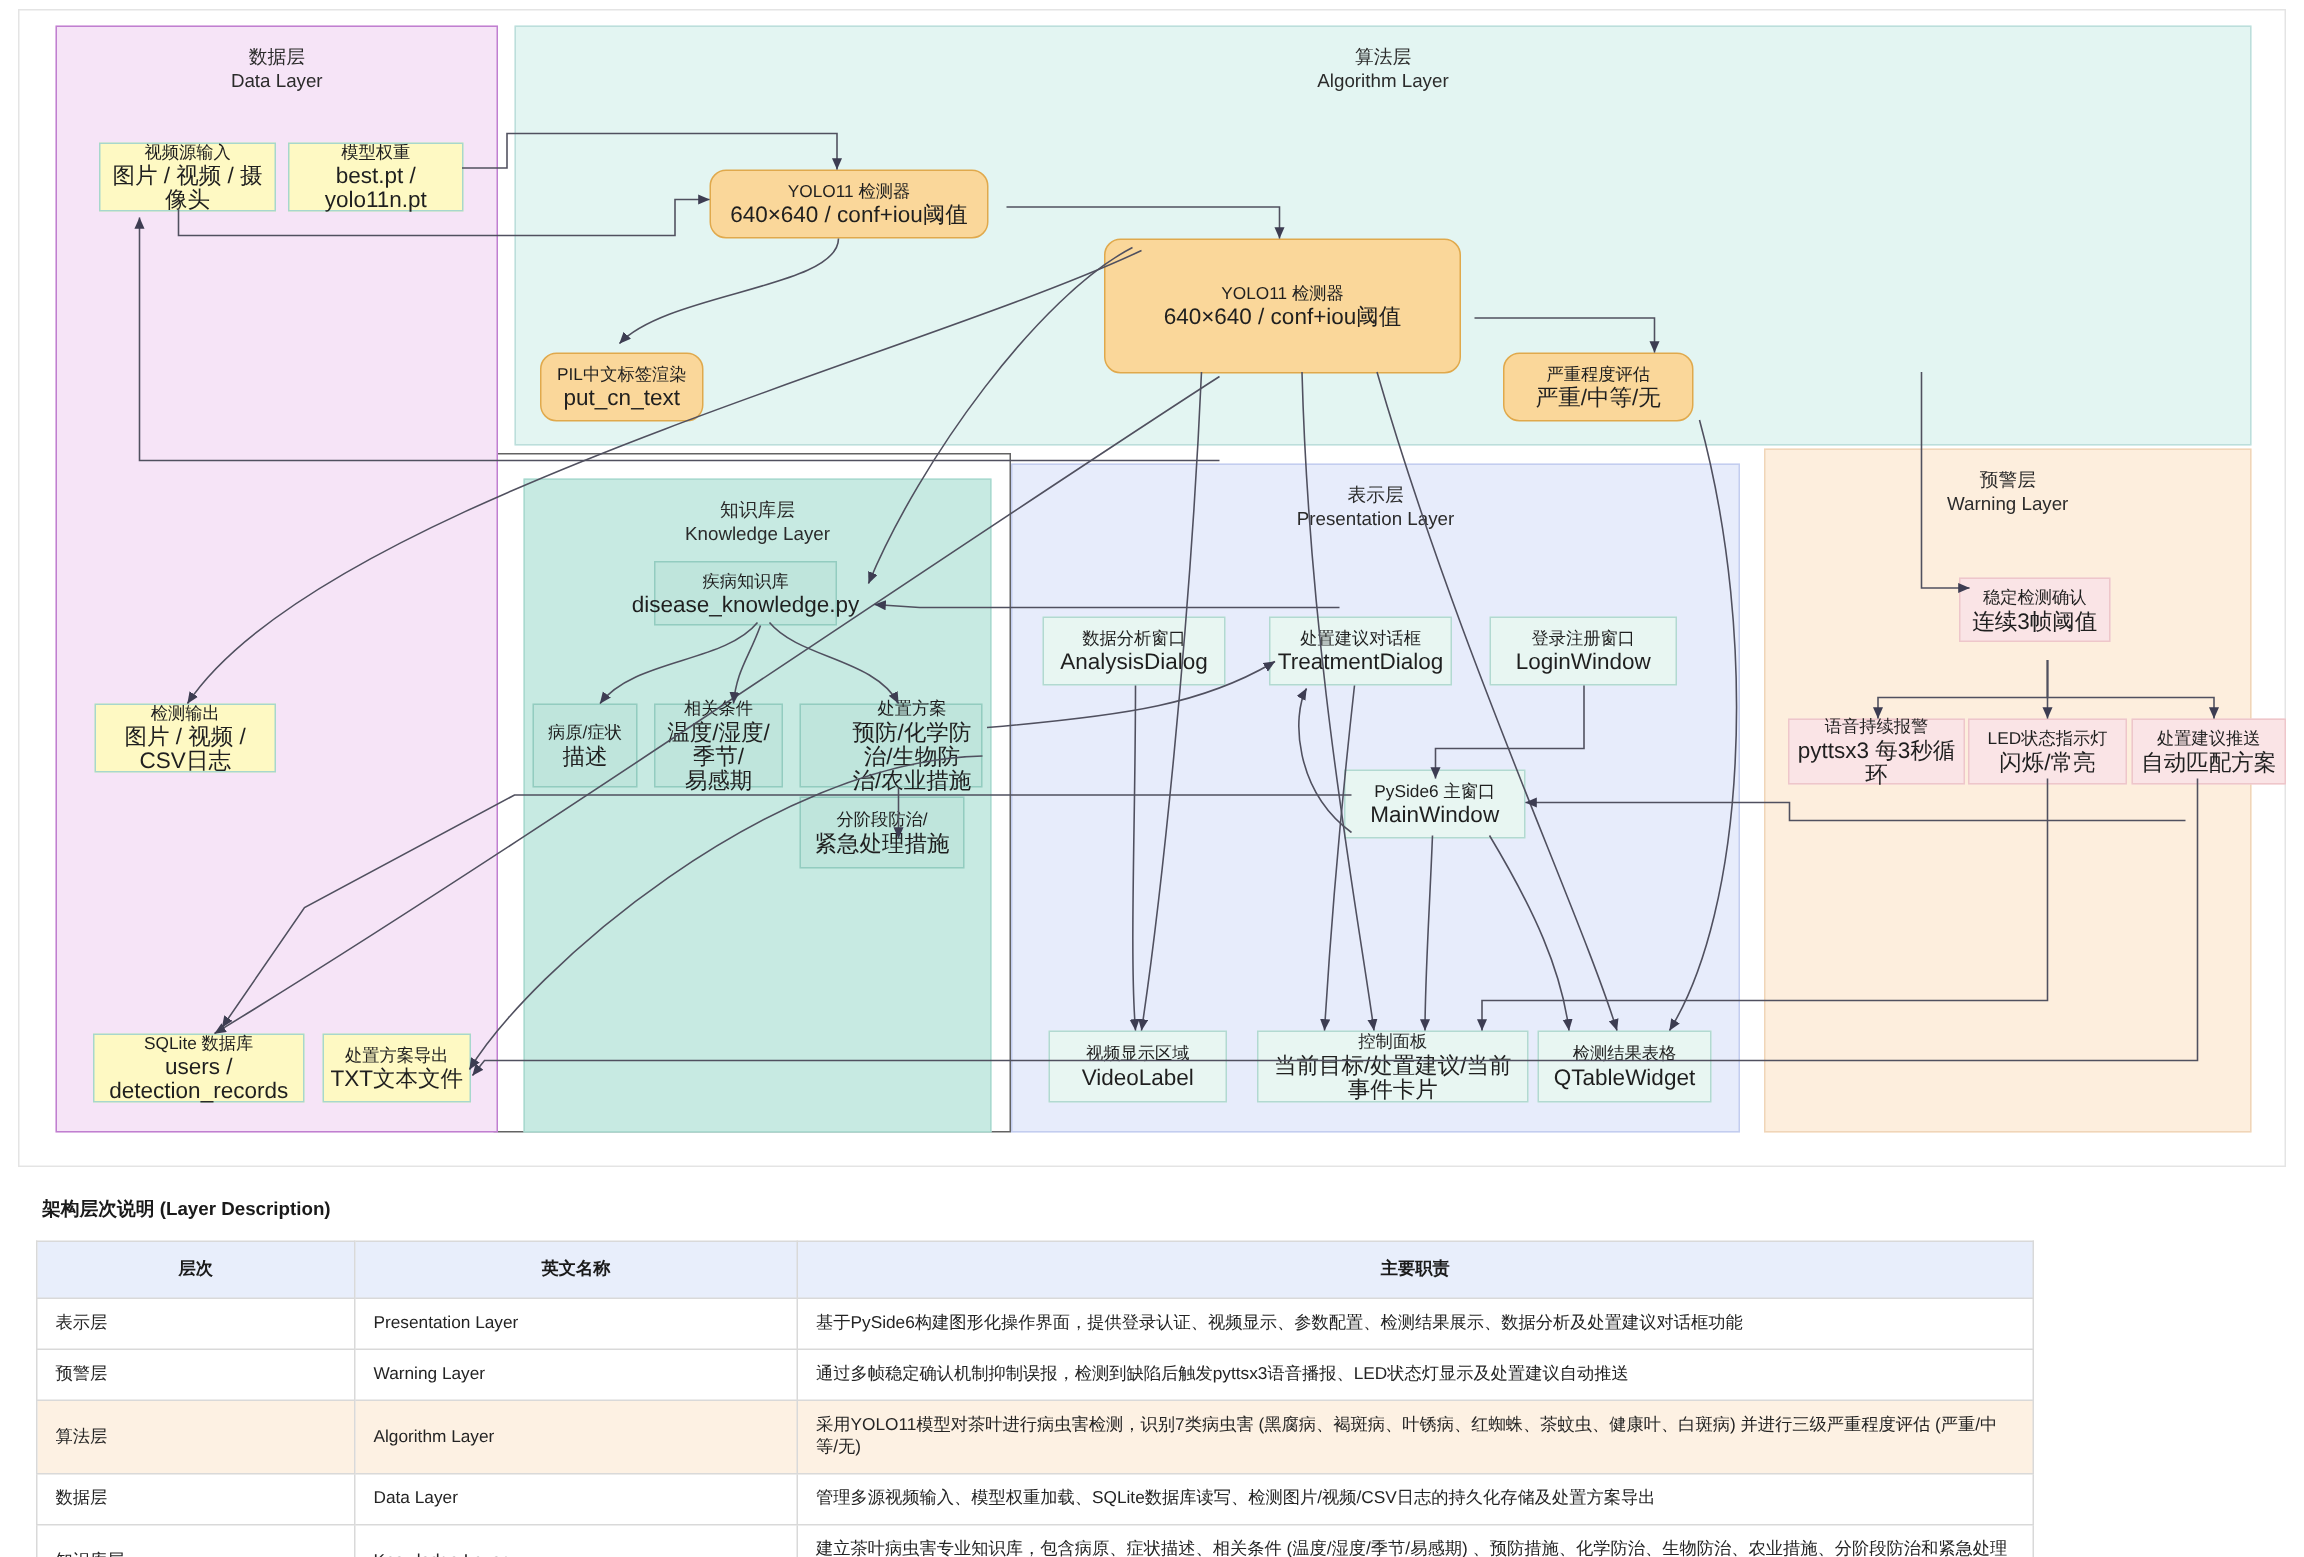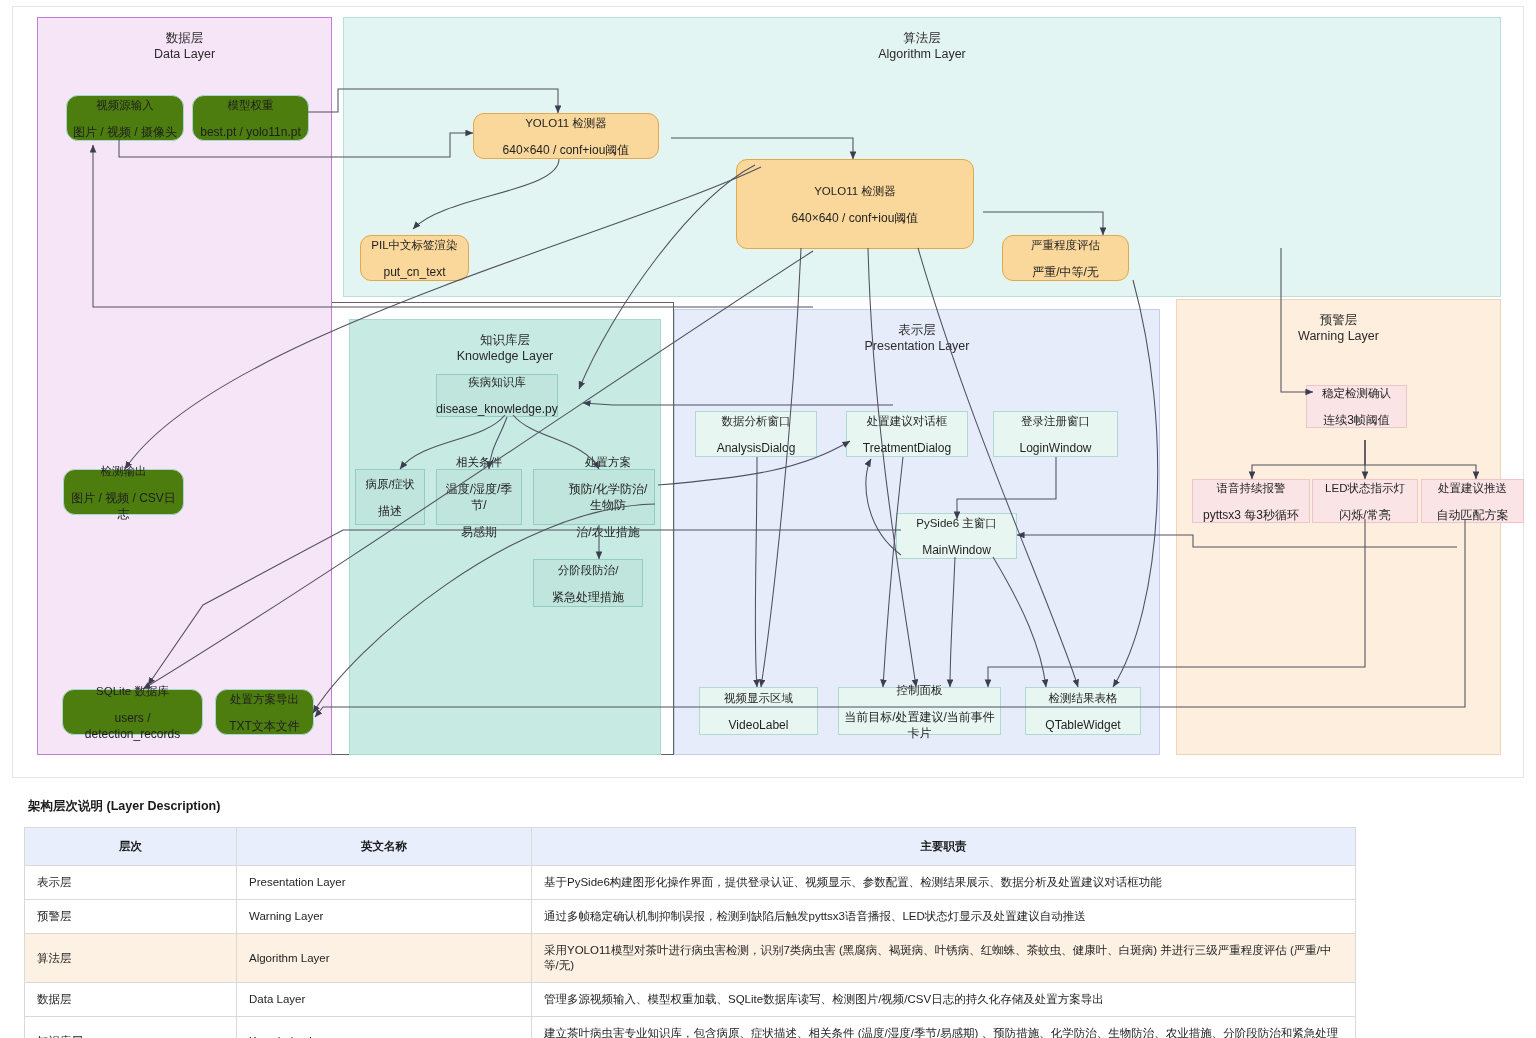--- a/index.html
+++ b/index.html
@@ -49,22 +49,22 @@
     position: absolute;
     border-width: 1px; border-style: solid;
     display: flex; flex-direction: column;
     align-items: center; justify-content: center;
     text-align: center;
     font-size: 11.5px; line-height: 16px;
     color: #1f1f1f;
     z-index: 3;
     padding: 2px 4px;
   }
-  .node .l2 { font-size: 12px; margin-top: 11px; }
-  .n-mint   { background: #4d7c0f; border-color: #a7d7cd; border-radius: 12px; }
+  .node .l2 { font-size: 15px; }
+  .n-mint   { background: #fef9c3; border-color: #a7d7cd; }
   .n-orange { background: #fad79a; border-color: #e0a94c; border-radius: 11px; }
   .n-teal   { background: #bfe5dc; border-color: #93ccc0; }
   .n-pres   { background: #e8f6f2; border-color: #b2d9d1; }
   .n-pink   { background: #fae4e6; border-color: #eec6ca; }
 
   
   #table-wrap { position: absolute; left: 24px; top: 798px; width: 1512px; }
   #table-caption {
     font-size: 12.5px; font-weight: bold; color: #1a1a1a;
     margin: 0 0 12px 4px;
@@ -262,21 +262,21 @@
       <div class="l2">温度/湿度/季节/</div>
       <div class="l2">易感期</div>
     </div>
 
     <div class="node n-teal" style="left:520px; top:462px; width:122px; height:56px;padding-left:32px;">
       <div>处置方案</div>
       <div class="l2">预防/化学防治/生物防</div>
       <div class="l2">治/农业措施</div>
     </div>
 
-    <div class="node n-teal" style="left:520px; top:552px; width:110px; height:48px;">
+    <div class="node n-teal" style="left:520px; top:524px; width:110px; height:48px;">
       <div>分阶段防治/</div>
       <div class="l2">紧急处理措施</div>
     </div>
 
     <div class="node n-pres" style="left:682px; top:404px; width:122px; height:46px;">
       <div>数据分析窗口</div>
       <div class="l2">AnalysisDialog</div>
     </div>
 
     <div class="node n-pres" style="left:833px; top:404px; width:122px; height:46px;">
@@ -292,21 +292,21 @@
     <div class="node n-pres" style="left:883px; top:506px; width:121px; height:46px;">
       <div>PySide6 主窗口</div>
       <div class="l2">MainWindow</div>
     </div>
 
     <div class="node n-pres" style="left:686px; top:680px; width:119px; height:48px;">
       <div>视频显示区域</div>
       <div class="l2">VideoLabel</div>
     </div>
 
-    <div class="node n-pres" style="left:825px; top:680px; width:163px; height:48px;">
+    <div class="node n-pres" style="left:825px; top:680px; width:181px; height:48px;">
       <div>控制面板</div>
       <div class="l2">当前目标/处置建议/当前事件卡片</div>
     </div>
 
     <div class="node n-pres" style="left:1012px; top:680px; width:116px; height:48px;">
       <div>检测结果表格</div>
       <div class="l2">QTableWidget</div>
     </div>
 
     <div class="node n-pink" style="left:1293px; top:378px; width:101px; height:43px;">

